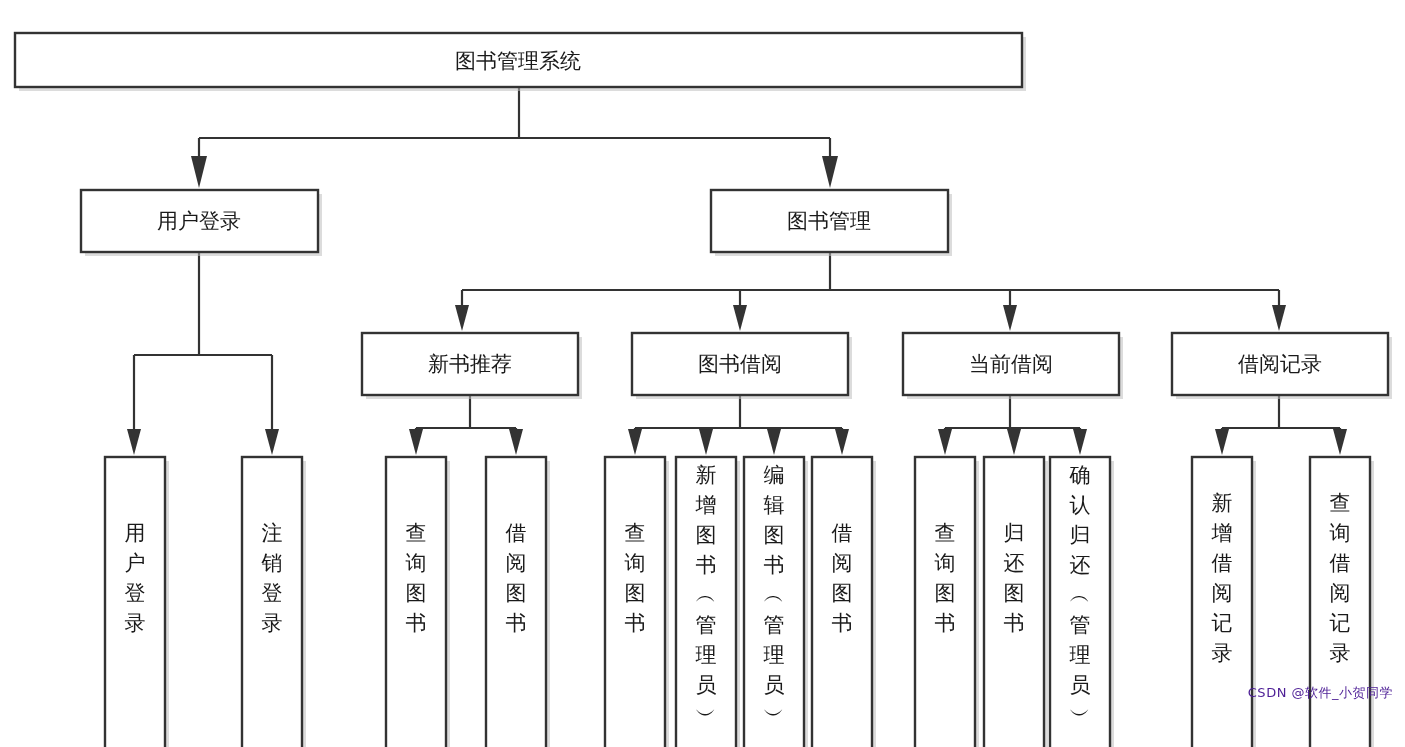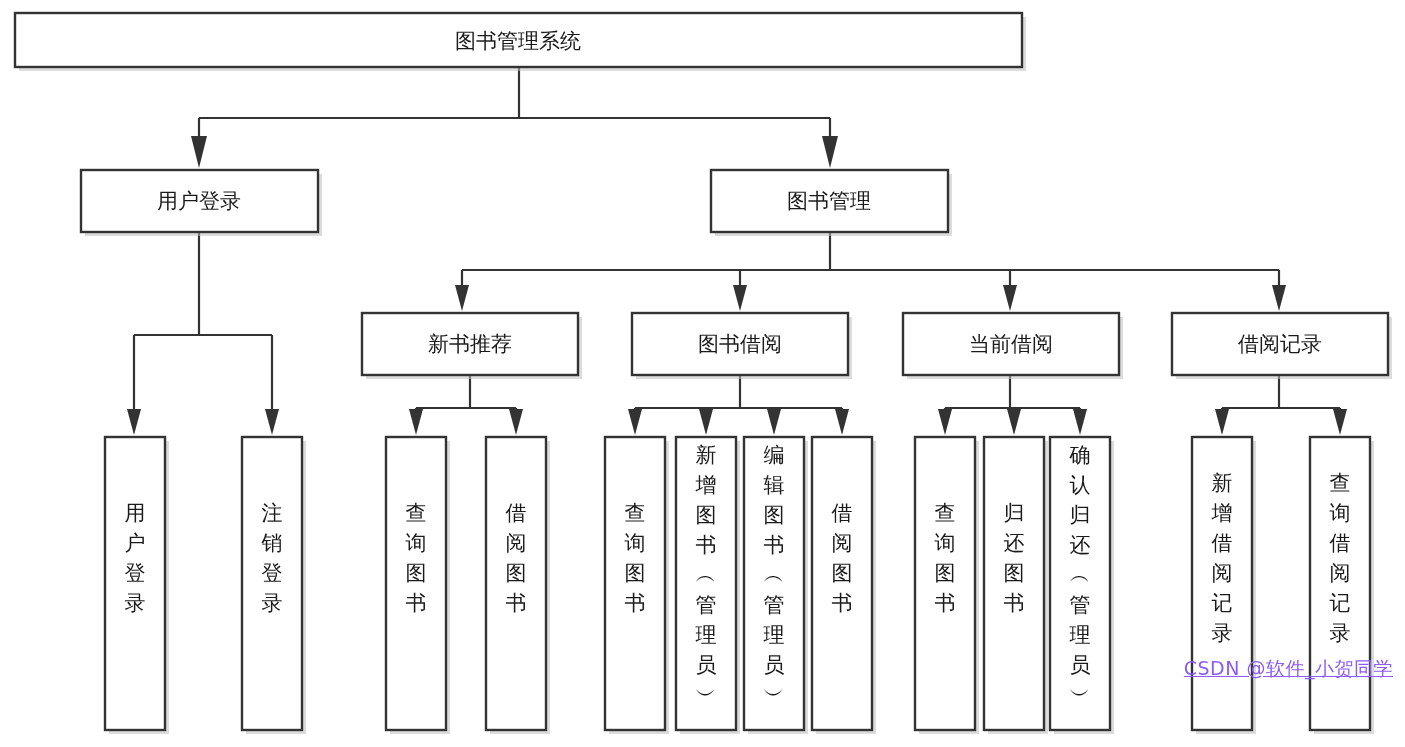--- a/index.html
+++ b/index.html
@@ -12,20 +12,21 @@
     width: 1405px;
     height: 747px;
     overflow: hidden;
     font-family: "DejaVu Sans", "Liberation Sans", sans-serif;
   }
   #diagram-root {
     position: relative;
     width: 1405px;
     height: 686px;
     background: #ffffff;
+    margin-top: 20px;
   }
   svg#flowchart {
     display: block;
     width: 1405px;
     height: 747px;
   }
   .node-box {
     fill: #ffffff;
     stroke: #333333;
     stroke-width: 2.4;
@@ -56,26 +57,25 @@
     font-family: "DejaVu Sans", "Liberation Sans", sans-serif;
     font-size: 21px;
     fill: #1a1a1a;
     text-anchor: middle;
   }
   .watermark-text {
     position: absolute;
     right: 12px;
     bottom: 4px;
     font-family: "DejaVu Sans", "Liberation Sans", sans-serif;
-    font-size: 19px;
-    color: #8b5cf6;
+    font-size: 13px;
+    color: #4c1d95;
     letter-spacing: 0.5px;
     white-space: nowrap;
     user-select: none;
-    text-decoration: underline;
   }
 </style>
 </head>
 <body>
 
 <div id="diagram-root">
 
   <svg id="flowchart" viewBox="0 0 1405 747" xmlns="http://www.w3.org/2000/svg">
 
     <g>

